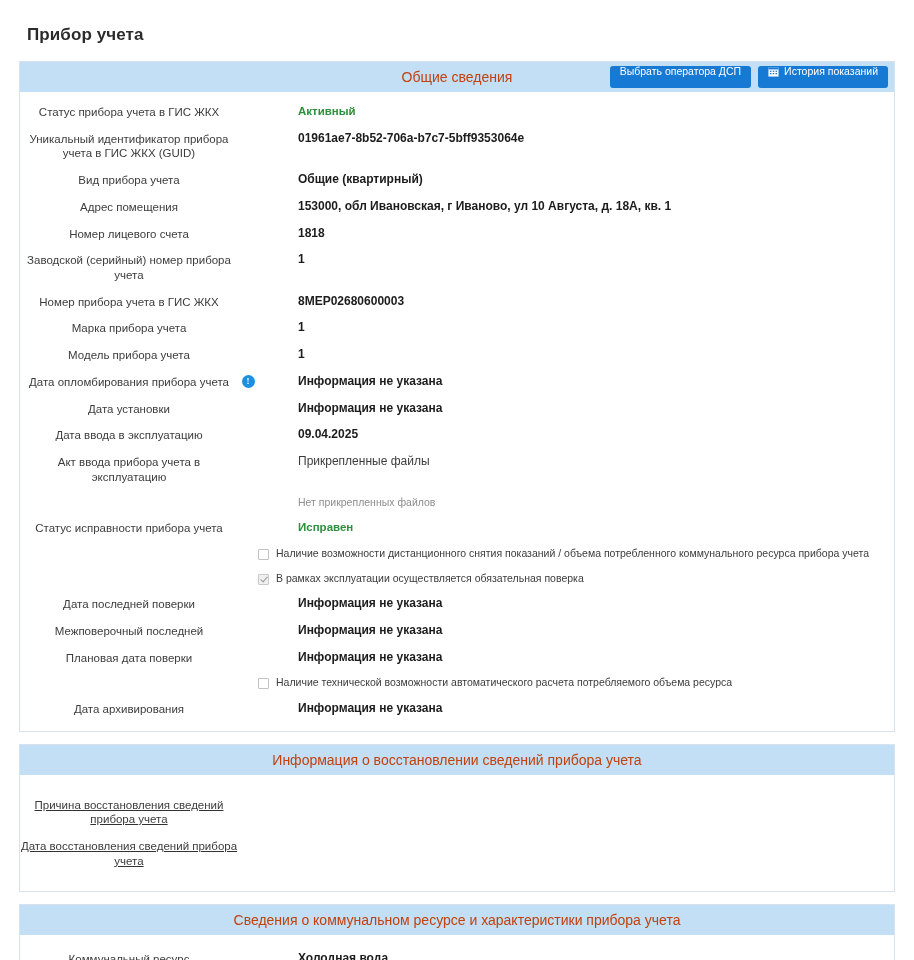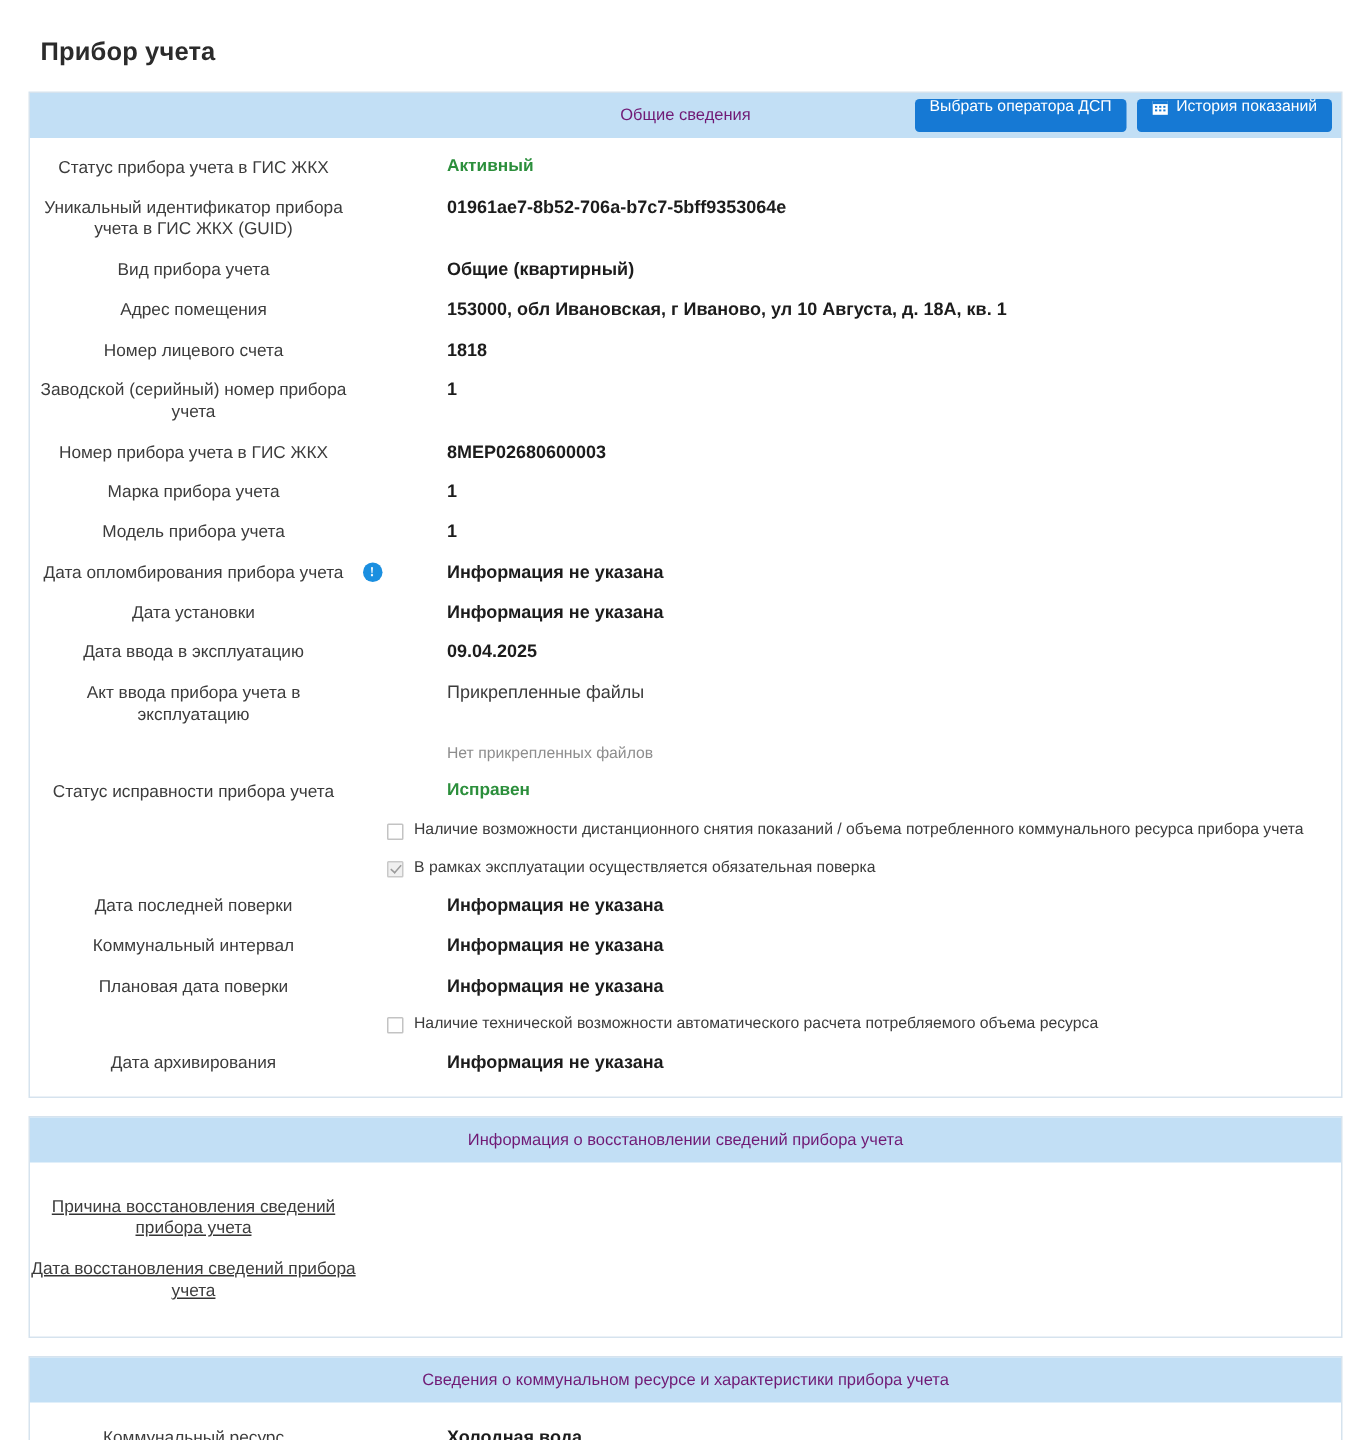--- a/index.html
+++ b/index.html
@@ -32,22 +32,22 @@
   }
   .panel-head {
     background: #c2dff5;
     height: 30px;
     position: relative;
     display: flex;
     align-items: center;
     justify-content: center;
   }
   .panel-head-title {
-    font-size: 11px;
-    color: #701a75;
+    font-size: 14px;
+    color: #c2410c;
     font-weight: normal;
     text-align: center;
   }
   .panel-head-actions {
     position: absolute;
     right: 6px;
     top: 4px;
     display: flex;
     gap: 7px;
   }
@@ -307,21 +307,21 @@
       <span class="cbx-label">В рамках эксплуатации осуществляется обязательная поверка</span>
     </div>
 
     <div class="row">
       <div class="lbl">Дата последней поверки</div>
       <div class="ico-slot"></div>
       <div class="val">Информация не указана</div>
     </div>
 
     <div class="row">
-      <div class="lbl">Коммунальный интервал</div>
+      <div class="lbl">Межповерочный последней</div>
       <div class="ico-slot"></div>
       <div class="val">Информация не указана</div>
     </div>
 
     <div class="row">
       <div class="lbl">Плановая дата поверки</div>
       <div class="ico-slot"></div>
       <div class="val">Информация не указана</div>
     </div>
 

